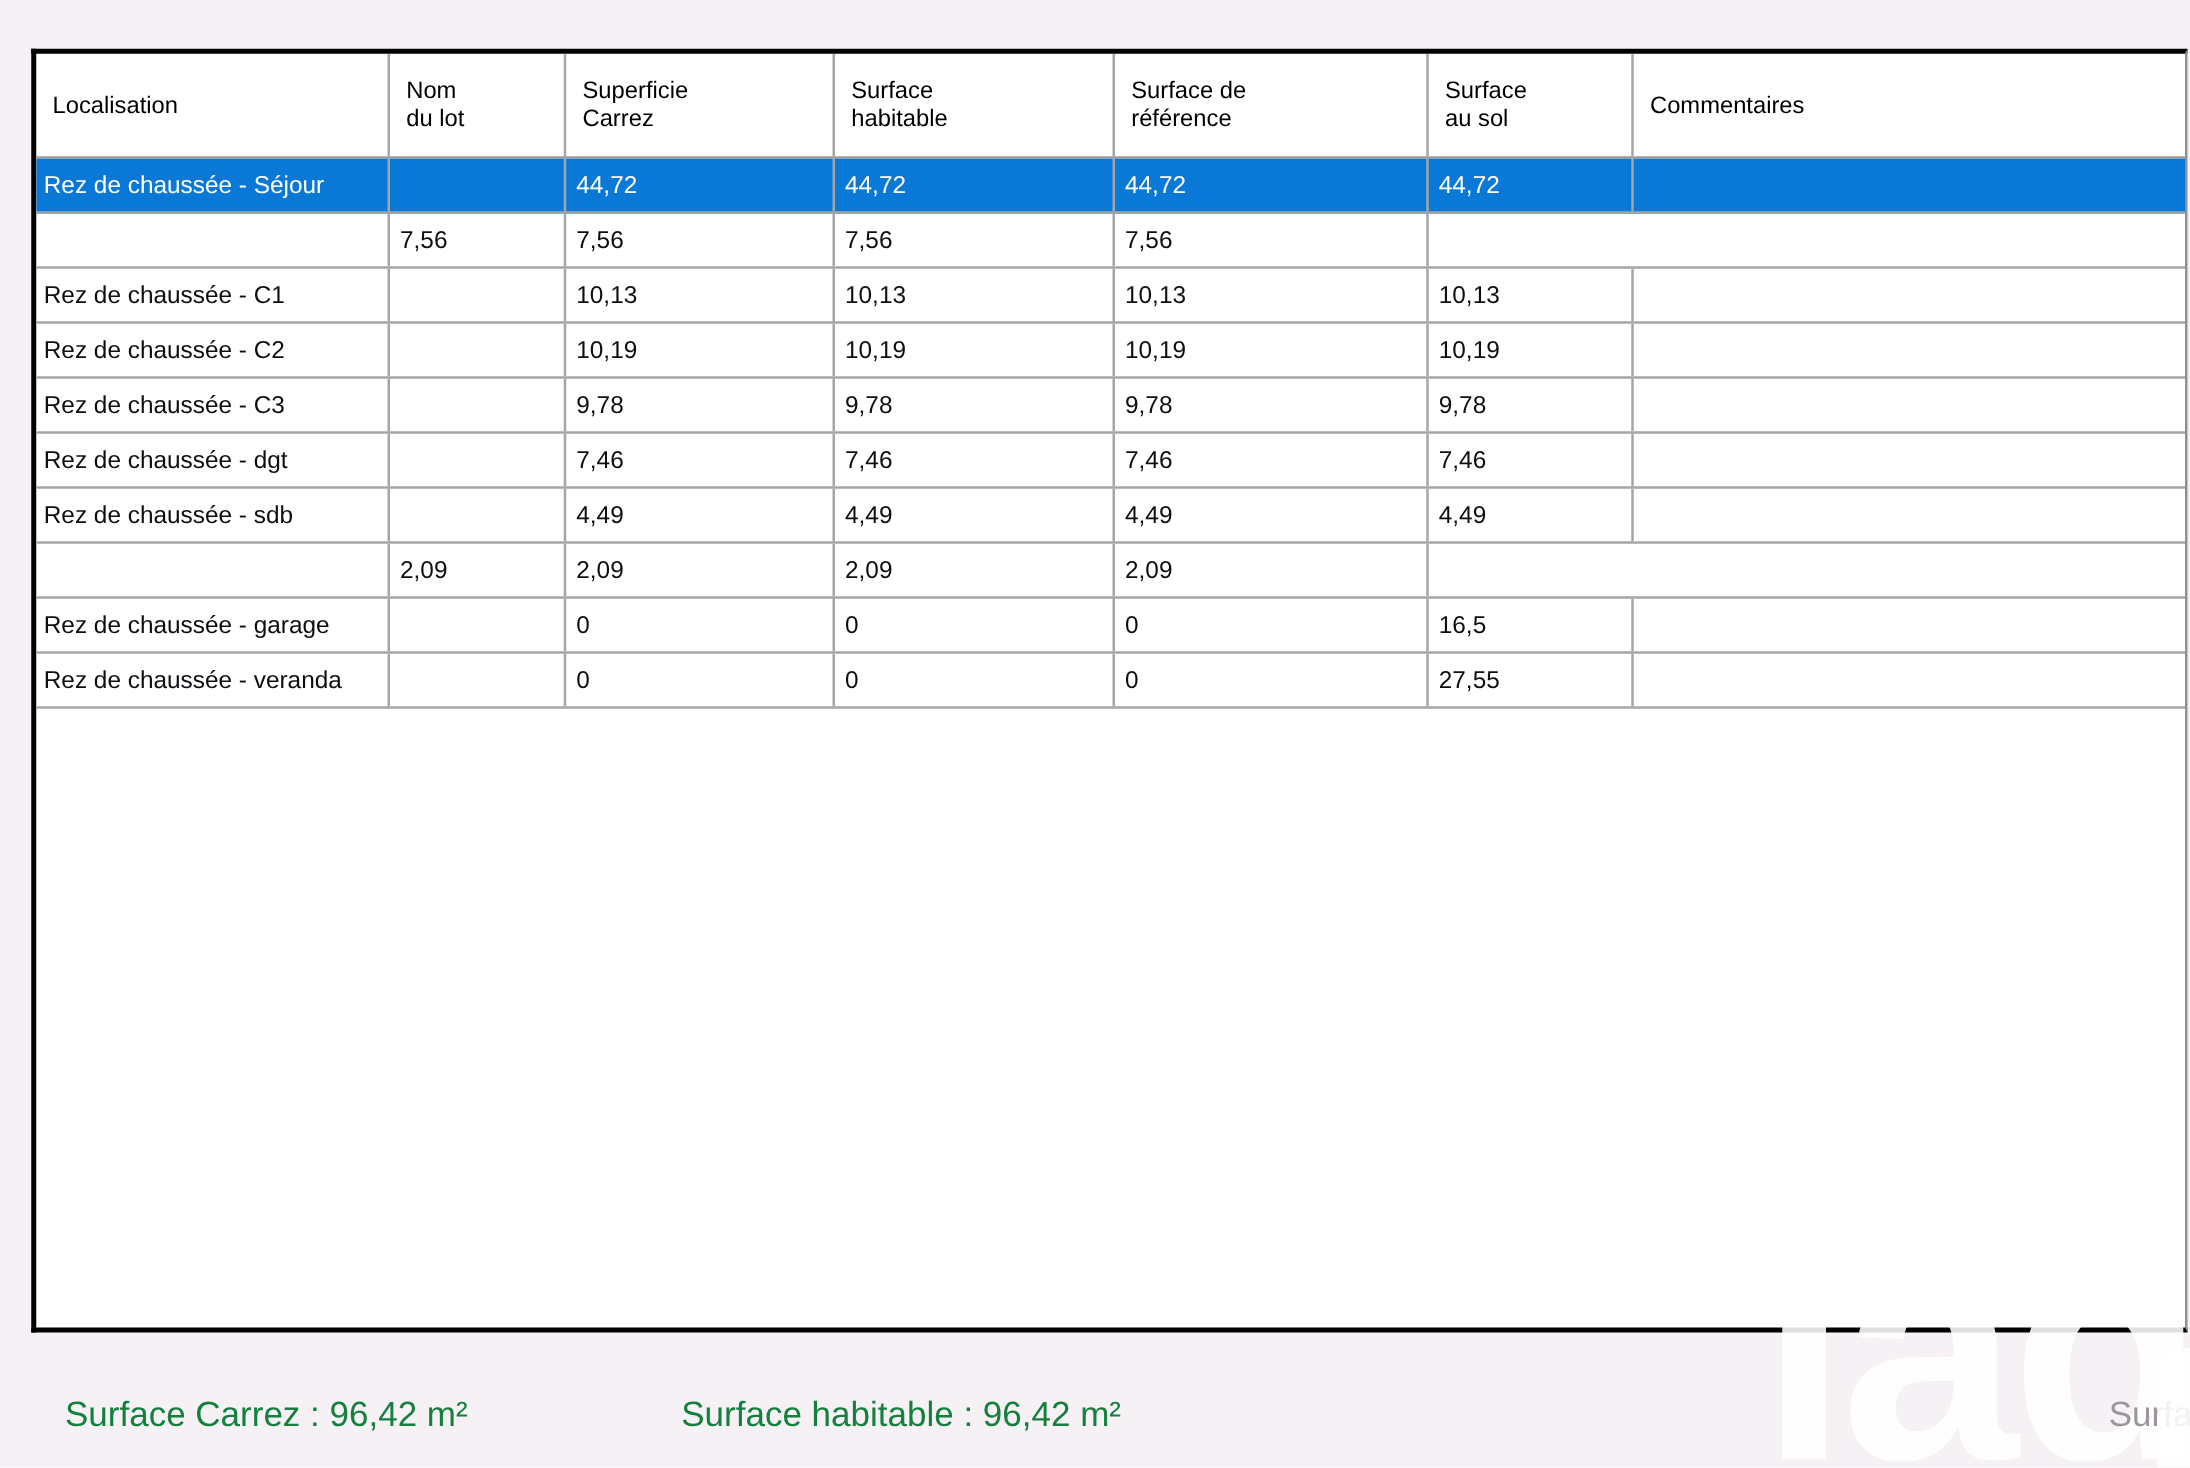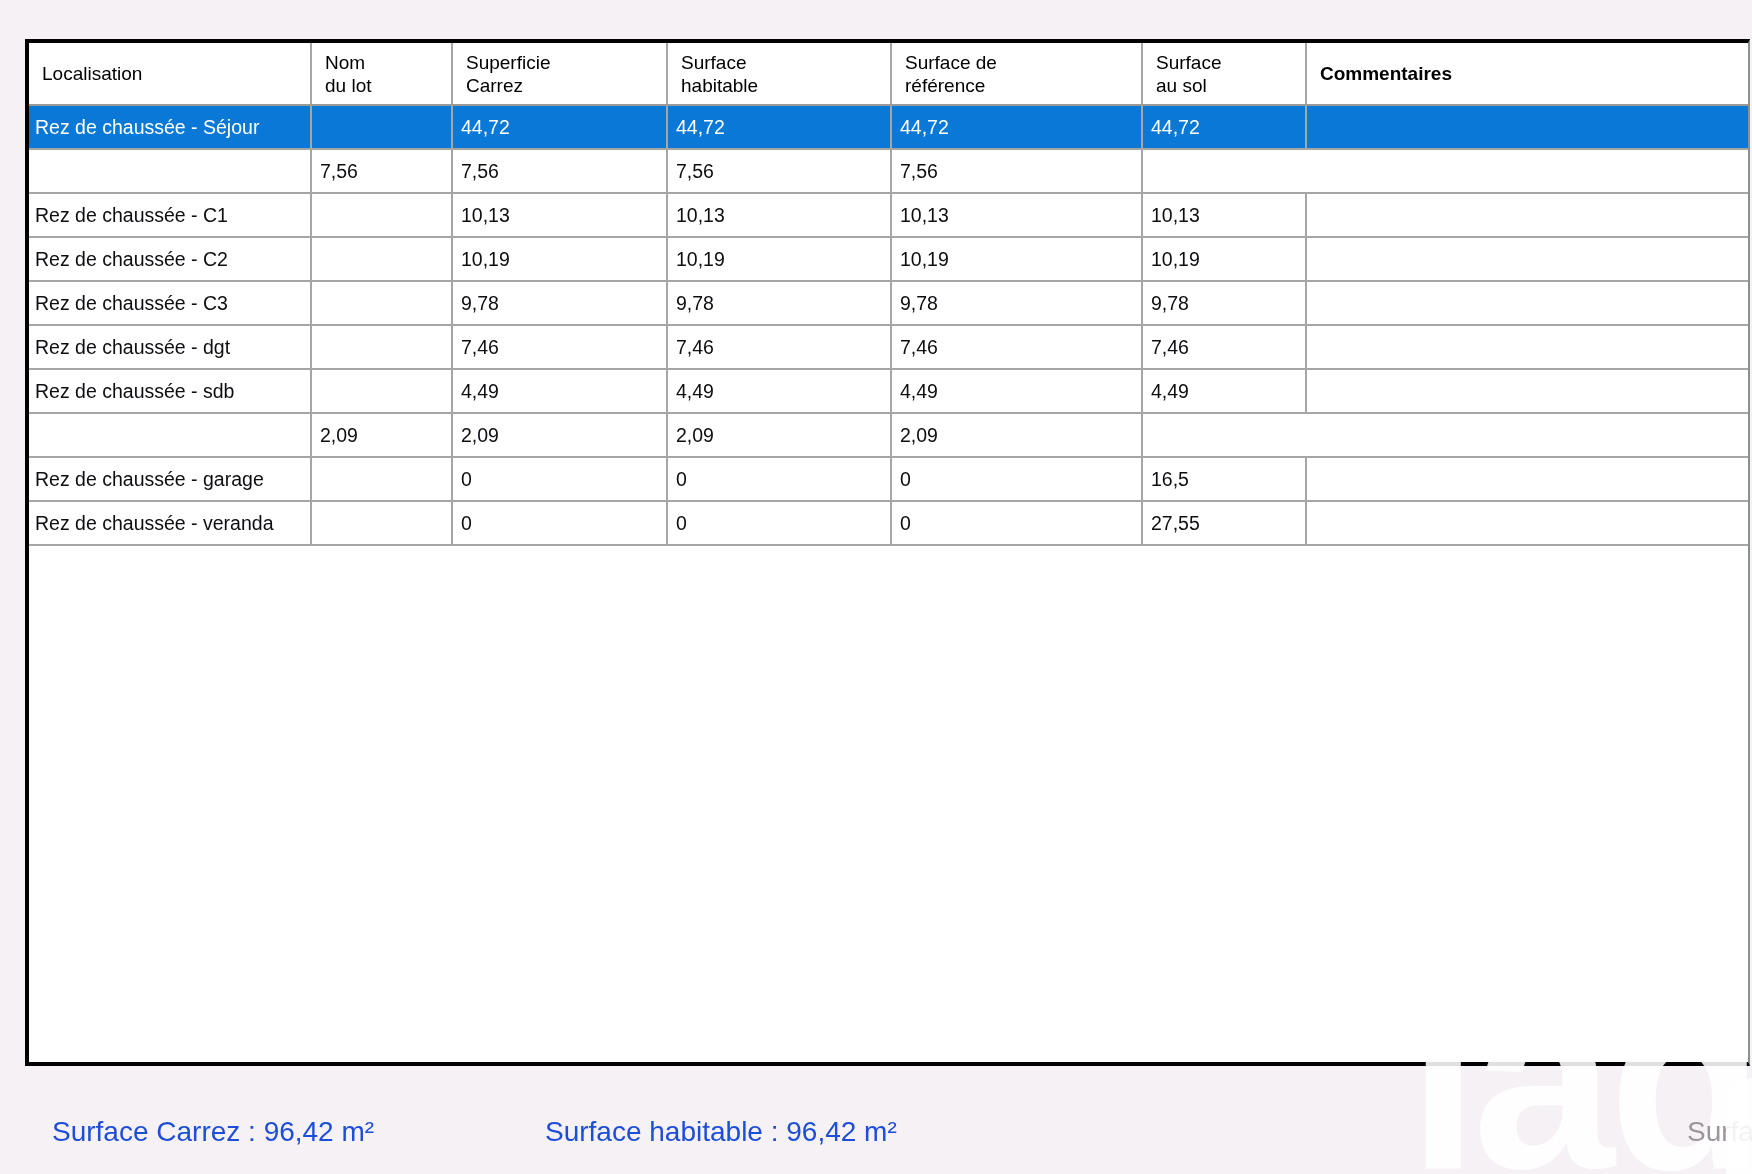--- a/index.html
+++ b/index.html
@@ -19,53 +19,53 @@
     border-right:2px solid #8f8f8f;
     box-sizing:border-box;
     overflow:hidden;
   }
   .grid-row{
     display:grid;
     grid-template-columns:283px 141px 215px 224px 251px 164px 1fr;
     box-sizing:border-box;
   }
   .thead .grid-row{
-    height:63px;
+    height:84px;
     border-bottom:2px solid #9a9a9a;
   }
   .tbody .grid-row{
     height:44px;
     border-bottom:2px solid #a6a6a6;
   }
   .hcell{
     display:flex;align-items:center;
     padding:0 6px 0 13px;
     box-sizing:border-box;
     border-right:2px solid #a6a6a6;
     font-size:19px;line-height:23px;color:#000;
     white-space:pre-line;
   }
-  .hcell:last-child{border-right:none;font-weight:bold;}
+  .hcell:last-child{border-right:none;}
   .cell{
     display:flex;align-items:center;
     padding:0 4px 0 8px;
     box-sizing:border-box;
     border-right:2px solid #a6a6a6;
     font-size:19.5px;color:#0d0d12;
     white-space:nowrap;overflow:hidden;
   }
   .cell:first-child{padding-left:6px;}
   .cell:last-child{border-right:none;}
   .grid-row.selected{background:var(--accent,#0a78d7);}
   .grid-row.selected .cell{color:#ffffff;text-align:center;}
 
   
   .sum{
     position:absolute;top:1112px;height:40px;line-height:40px;
-    font-size:28px;color:#1d4ed8;white-space:nowrap;z-index:5;
+    font-size:28px;color:#15803d;white-space:nowrap;z-index:5;
   }
   .sum.clipped{color:#9b969b;z-index:6;}
 
   
   .watermark{
     position:absolute;left:1408px;top:952px;
     font-size:255px;font-weight:700;letter-spacing:-6px;
     color:rgba(255,255,255,0.88);
     z-index:4;line-height:1;
     user-select:none;pointer-events:none;

